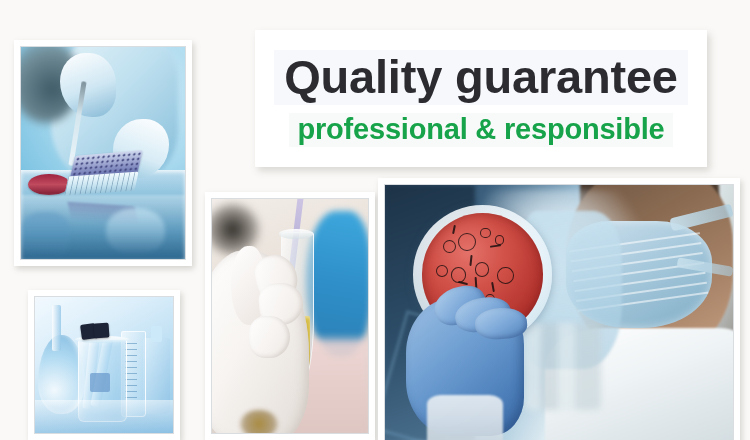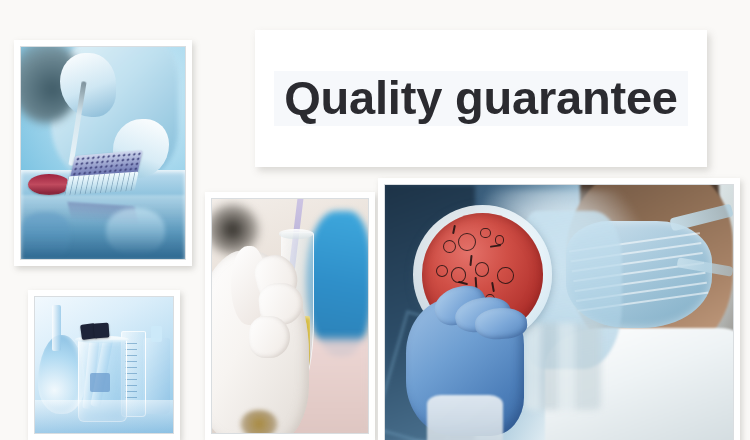--- a/index.html
+++ b/index.html
@@ -568,16 +568,17 @@
         <div class="gfinger g2"></div>
         <div class="gfinger g3"></div>
         <div class="wrist"></div>
       </div>
     </div>
   </div>
 
   <div id="banner-card">
     <div class="banner-inner">
       <span id="banner-title">Quality guarantee</span>
+      <span id="banner-subtitle">professional &amp; responsible</span>
     </div>
   </div>
 
 </div>
 
 </body></html>

